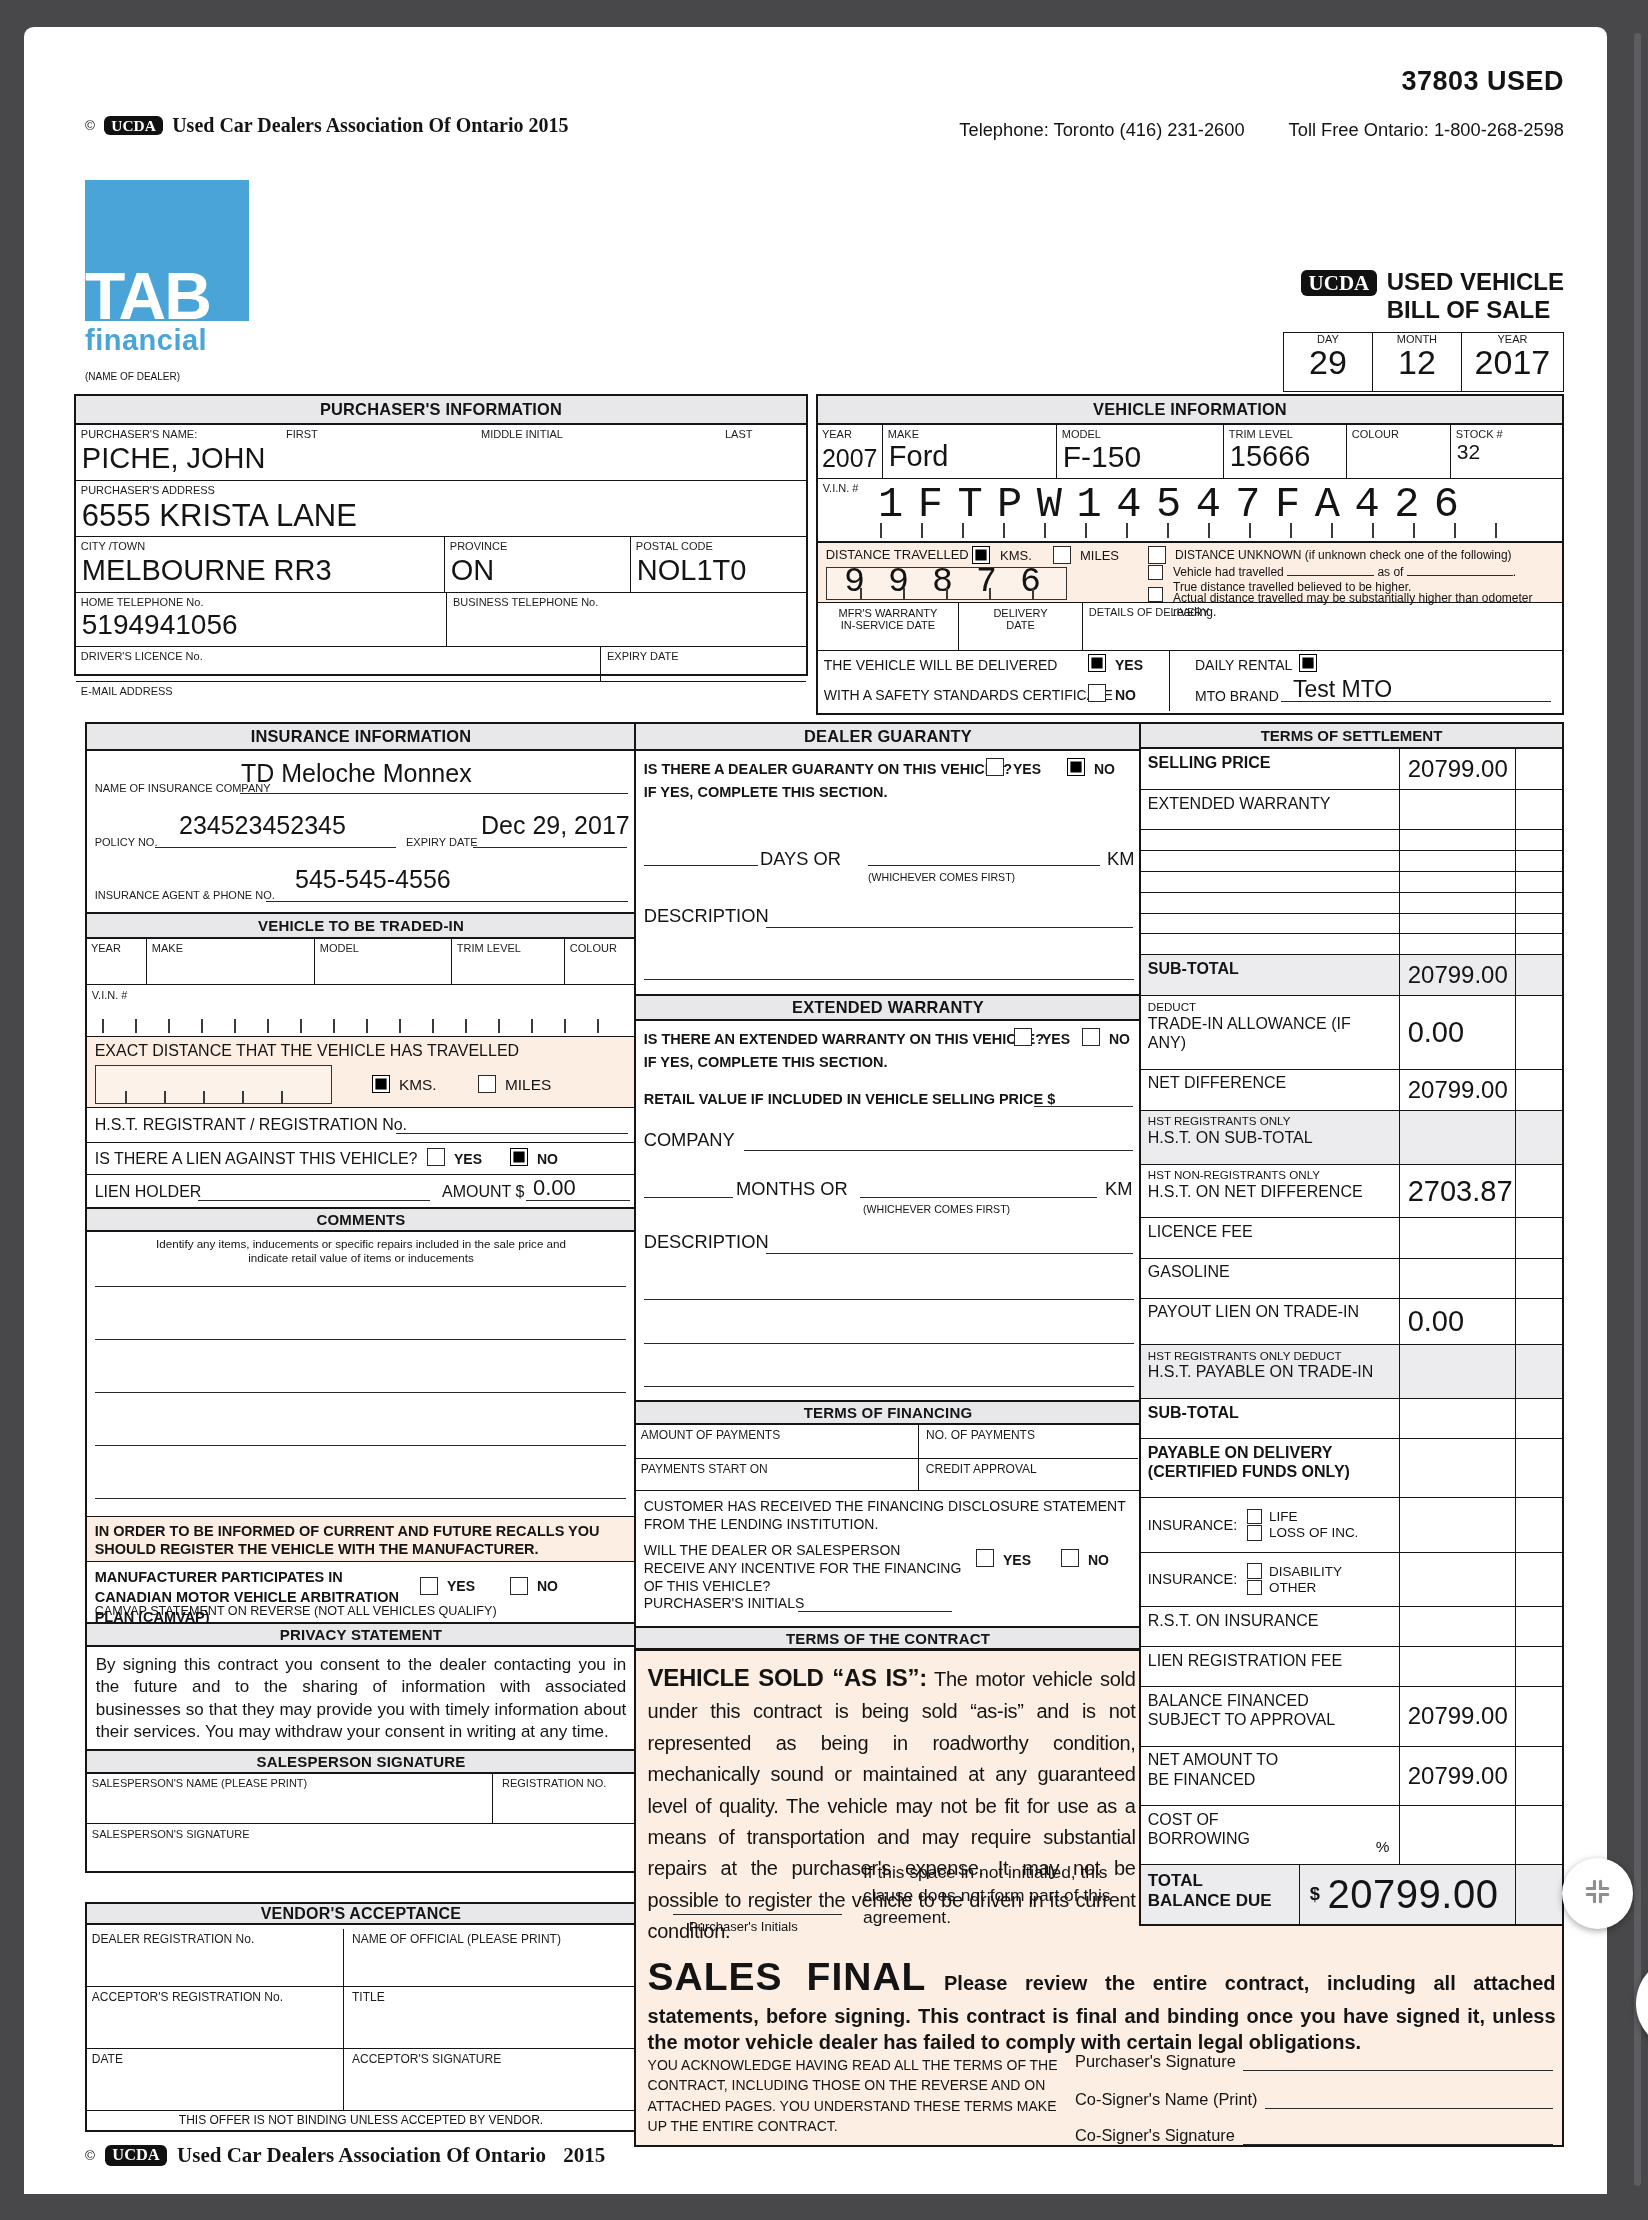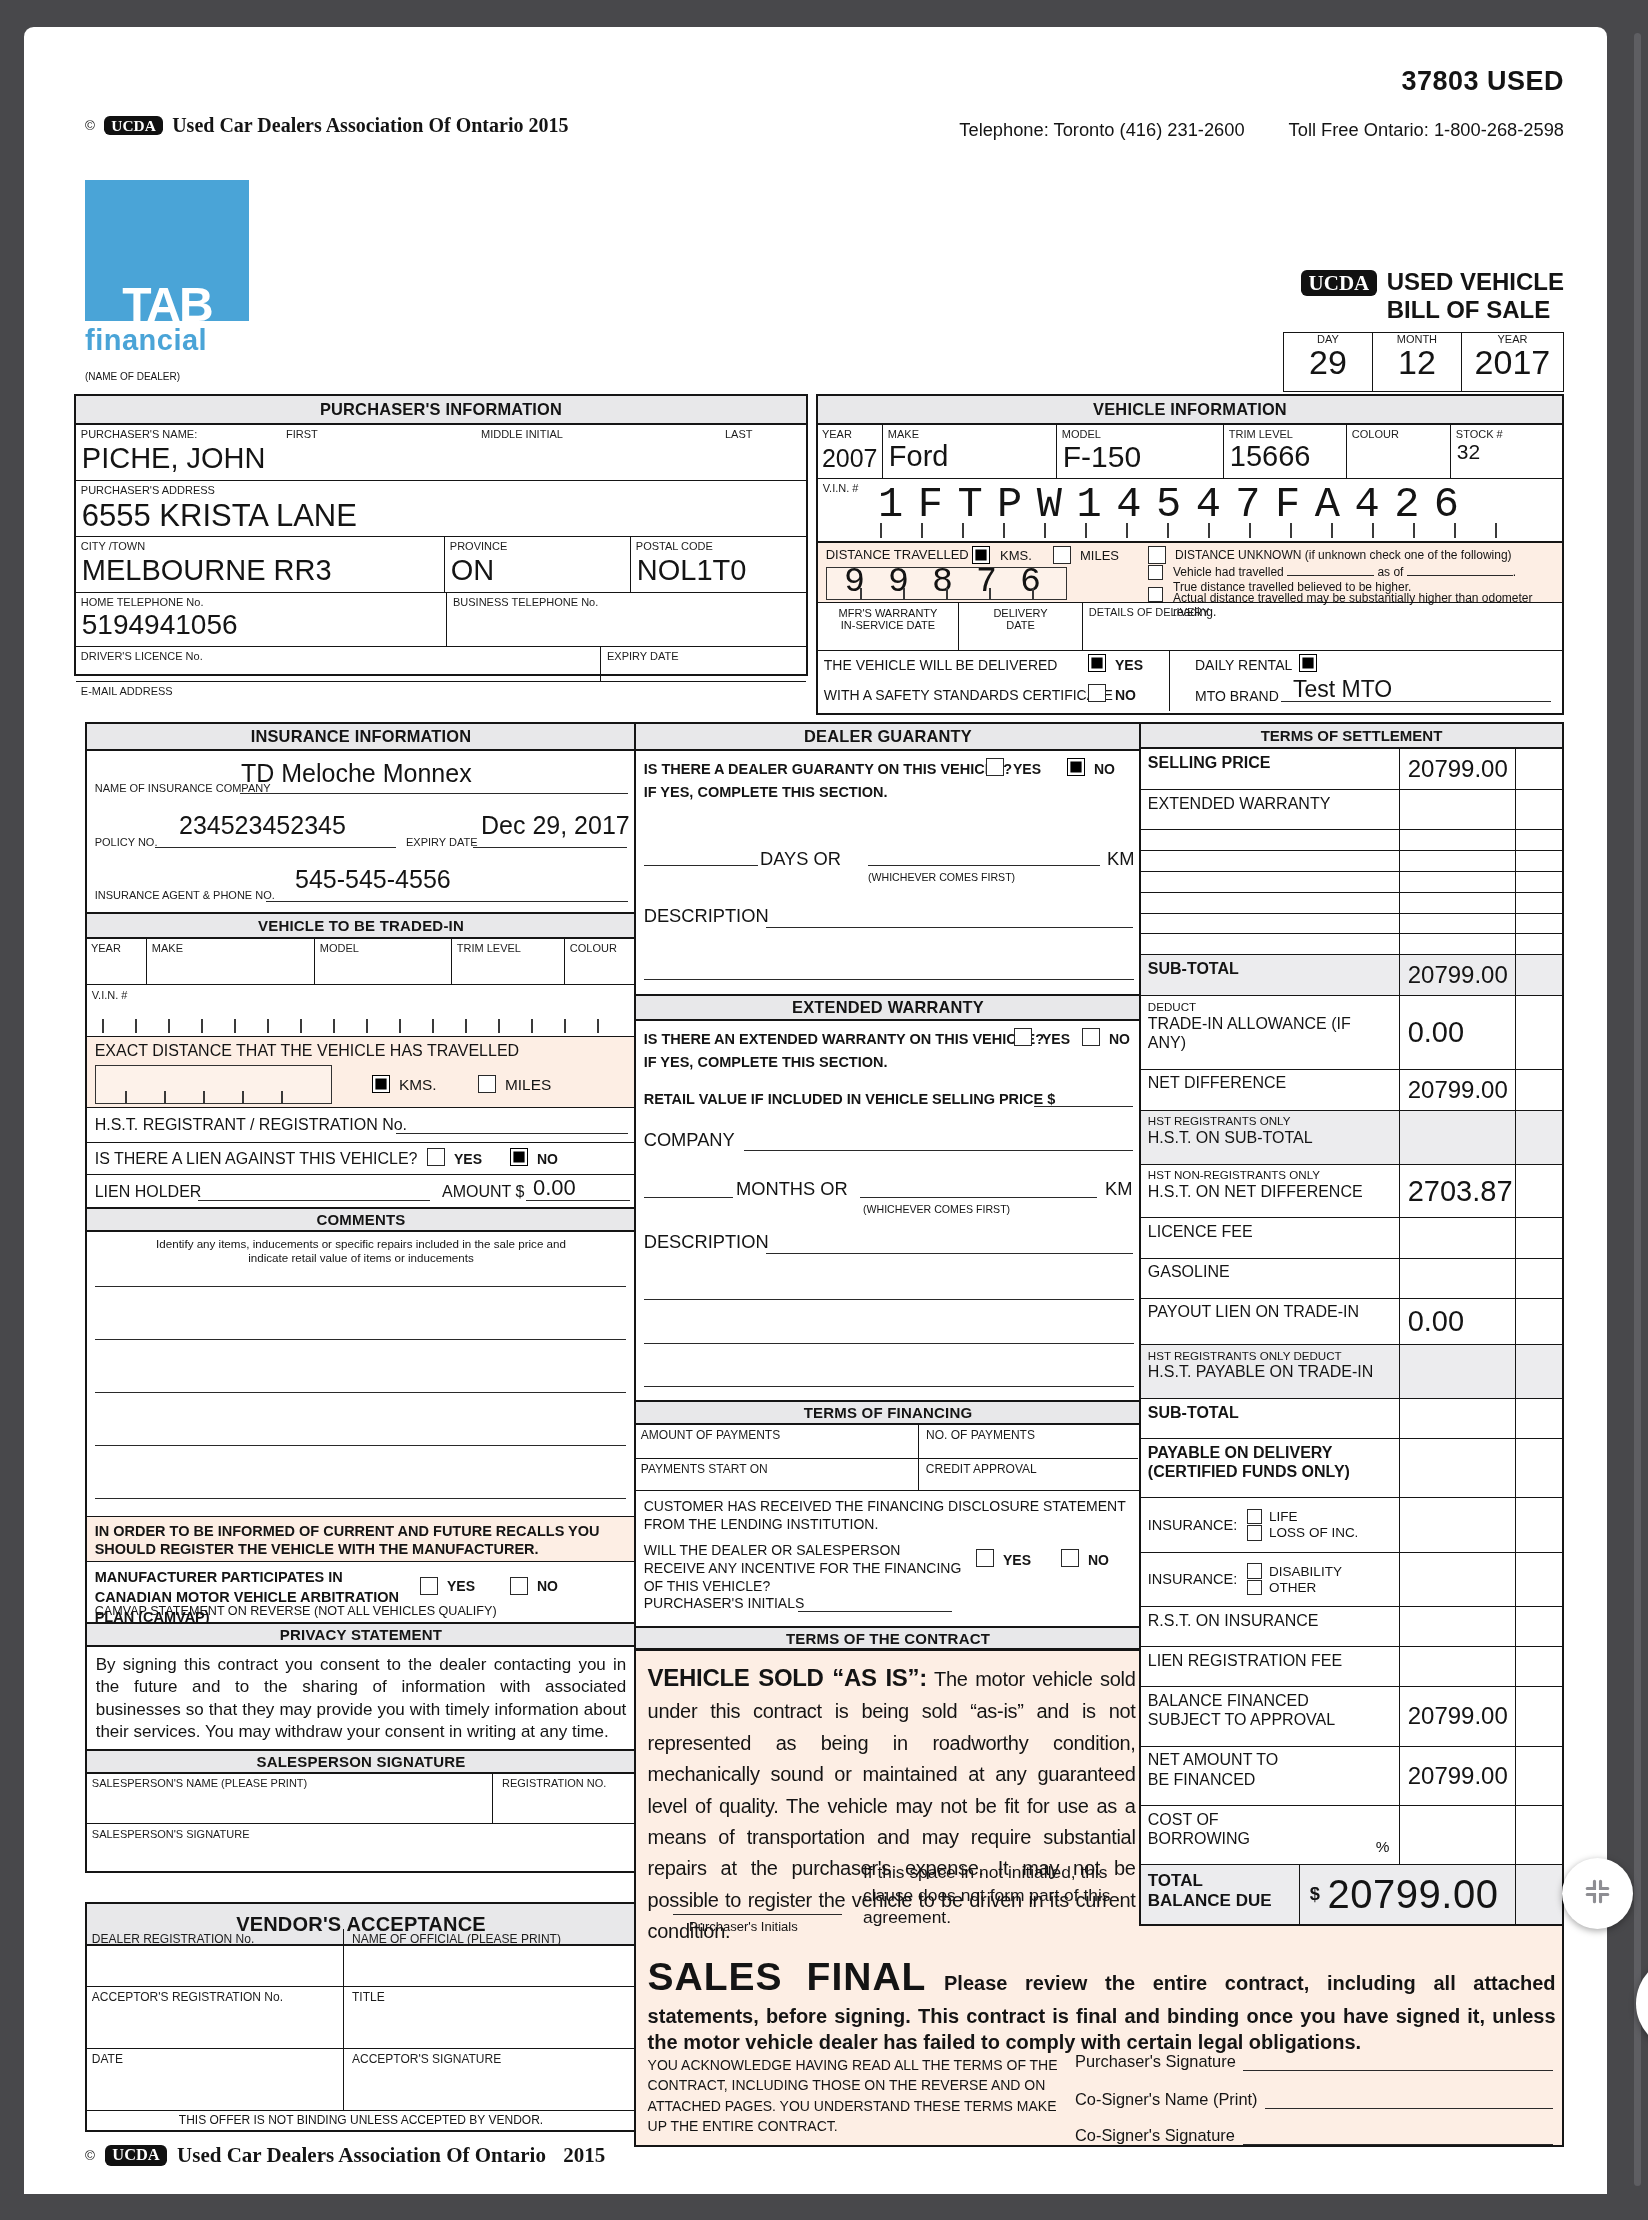--- a/index.html
+++ b/index.html
@@ -58,21 +58,21 @@
     <span class="badge" style="font-size:15.4px">UCDA</span>
     <span class="serifb" style="font-size:20px">Used Car Dealers Association Of Ontario 2015</span>
   </div>
 
   <div class="abs" style="left:821px;top:92px;width:719px;display:flex;justify-content:flex-end;gap:44px;font-size:18.3px">
     <span>Telephone: Toronto (416) 231-2600</span>
     <span>Toll Free Ontario: 1-800-268-2598</span>
   </div>
 
   <div class="abs" style="left:61px;top:153px;width:164px;height:141px;background:#4aa4d7;overflow:hidden">
-    <div style="position:absolute;left:0;right:0;bottom:-7.7px;color:#fff;font-weight:700;font-size:48px;letter-spacing:-1.9px;text-align:center;line-height:1">TAB</div>
+    <div style="position:absolute;left:0;right:0;bottom:-7.7px;color:#fff;font-weight:700;font-size:66px;letter-spacing:-1.9px;line-height:1">TAB</div>
   </div>
   <div class="abs b700" style="left:61px;top:297px;color:#4aa4d7;font-size:29px;letter-spacing:0.5px">financial</div>
   <div class="abs" style="left:61px;top:344px;font-size:10px">(NAME OF DEALER)</div>
 
   <div class="abs" style="left:1202px;top:241px;width:338px;display:flex;justify-content:flex-end;gap:9.7px">
     <span class="badge" style="font-size:21px;align-self:flex-start;margin-top:1.9px">UCDA</span>
     <span style="text-align:left">
       <div class="b700" style="font-size:24px;line-height:1.15">USED VEHICLE</div>
       <div class="b700" style="font-size:24px;line-height:1.15">BILL OF SALE</div>
     </span>
@@ -309,21 +309,21 @@
           <span class="sl abs" style="left:4.8px;top:2.9px">SALESPERSON'S NAME (PLEASE PRINT)</span>
         </div>
       <span class="sl abs" style="left:415px;top:2.9px">REGISTRATION NO.</span>
     </div>
     <div class="abs" style="left:0;top:1101px;width:100%;height:47px">
       <span class="sl abs" style="left:4.8px;top:2.9px">SALESPERSON'S SIGNATURE</span>
     </div>
   </div>
 
   <div class="panel" style="left:61px;top:1875px;width:552px;height:230px">
-    <div class="hdr" style="height:42px;border-top:none;font-size:20px">VENDOR'S ACCEPTANCE</div>
+    <div class="hdr" style="height:21px;border-top:none;font-size:16px">VENDOR'S ACCEPTANCE</div>
     <div class="abs bb" style="left:0;top:25px;width:100%;height:58px">
       <div class="abs br" style="left:0;top:0;width:257px;height:100%">
           <span class="sl abs" style="left:4.8px;top:2.9px;font-size:12px">DEALER REGISTRATION No.</span>
         </div>
       <span class="sl abs" style="left:265px;top:2.9px;font-size:12px">NAME OF OFFICIAL (PLEASE PRINT)</span>
     </div>
     <div class="abs bb" style="left:0;top:83px;width:100%;height:62px">
       <div class="abs br" style="left:0;top:0;width:257px;height:100%">
           <span class="sl abs" style="left:4.8px;top:2.9px;font-size:12px">ACCEPTOR'S REGISTRATION No.</span>
         </div>

